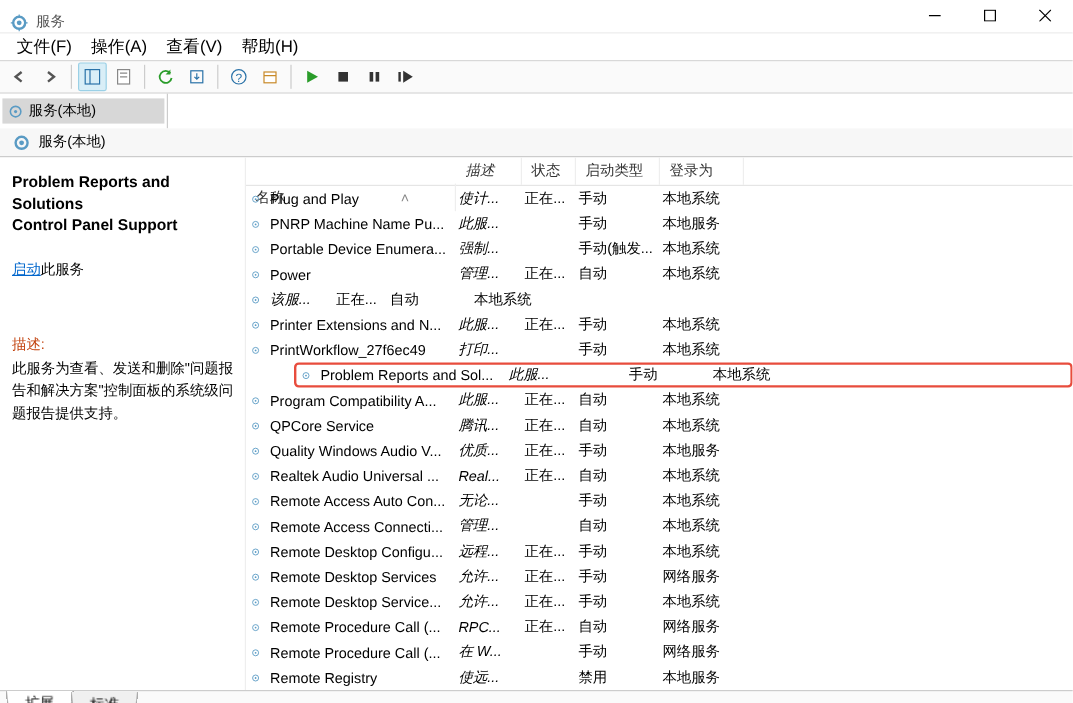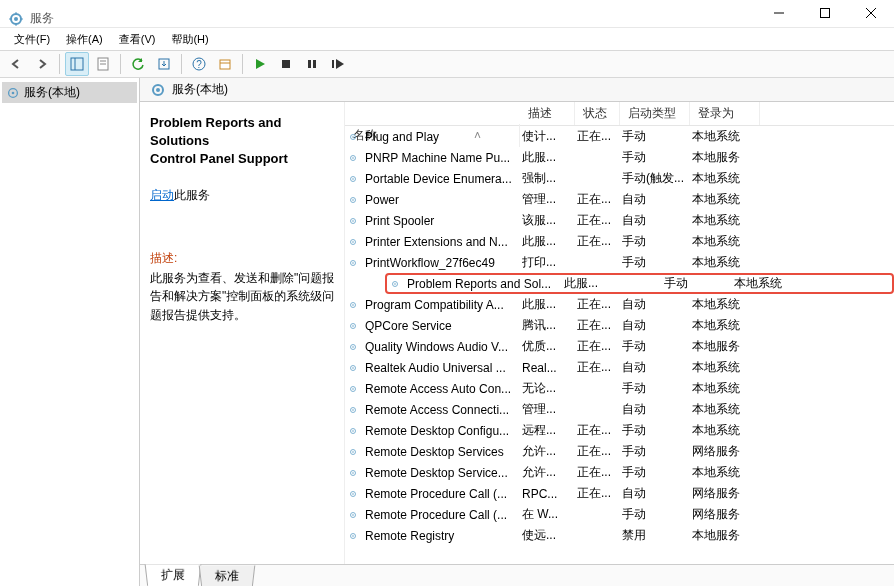--- a/index.html
+++ b/index.html
@@ -2,42 +2,42 @@
 <html><head>
 <meta charset="utf-8">
 <style>
 * { box-sizing: border-box; margin: 0; padding: 0; }
 body { font-family: "Microsoft YaHei", "Segoe UI", Tahoma, sans-serif; font-size: 12px; background: #fff; overflow: hidden; width: 894px; height: 586px; }
 .titlebar { height: 28px; display: flex; align-items: flex-end; padding: 0 0 0 8px; background: #fff; border-bottom: 1px solid #e8e8e8; }
 .titlebar .app-icon { width: 16px; height: 16px; margin-right: 6px; }
 .titlebar .title { flex: 1; color: #555; font-size: 12px; }
 .titlebar .win-btn { width: 46px; height: 28px; display: flex; align-items: center; justify-content: center; color: #555; }
 .menubar { height: 22px; display: flex; align-items: center; padding: 0 6px; background: #fff; }
-.menubar .menu-item { padding: 2px 8px; color: #000; font-size: 11px; }
+.menubar .menu-item { padding: 2px 8px; color: #000; font-size: 14px; }
 .toolbar { height: 28px; display: flex; align-items: center; padding: 2px 4px; border-top: 1px solid #d8d8d8; border-bottom: 1px solid #d8d8d8; background: #fafafa; gap: 2px; }
 .toolbar .tb-btn { width: 24px; height: 24px; display: flex; align-items: center; justify-content: center; border: 1px solid transparent; border-radius: 2px; }
 .toolbar .tb-btn.active { border-color: #9ad0e6; background: #d9eef7; }
 .toolbar .sep { width: 1px; height: 20px; background: #ccc; margin: 0 3px; }
-.content { display: flex; height: calc(586px - 28px - 22px - 28px); }
+.content { display: flex; height: calc(586px - 28px - 22px - 28px); flex-direction: column; }
 .left-pane { width: 140px; border-right: 1px solid #ccc; padding: 4px 2px; }
 .tree-item { display: flex; align-items: center; padding: 2px 4px; gap: 4px; }
 .tree-item.selected { background: #d7d7d7; }
 .right-pane { flex: 1; display: flex; flex-direction: column; }
 .right-header { height: 24px; background: #f7f7f7; border-bottom: 1px solid #ccc; display: flex; align-items: center; padding: 0 10px; gap: 6px; }
 .right-body { flex: 1; display: flex; overflow: hidden; justify-content: flex-end; }
 .detail-pane { width: 205px; padding: 12px 8px 8px 10px; border-right: 1px solid #eee; overflow: hidden; }
 .detail-title { font-weight: bold; font-size: 13px; color: #000; margin-bottom: 18px; line-height: 1.4; }
 .detail-link { color: #0066cc; }
 .detail-desc-label { margin-top: 46px; color: #c2410c; }
 .detail-desc { color: #000; line-height: 1.55; margin-top: 2px; }
 .list-pane { flex: 1; overflow: hidden; position: relative; }
 .list-header { display: flex; height: 24px; align-items: center; border-bottom: 1px solid #e5e5e5; }
 .col-h { padding: 0 8px; color: #333; border-right: 1px solid #eee; height: 100%; display: flex; align-items: center; gap: 4px; }
 .col-name { width: 175px; margin-top: 44px; }
-.col-desc { width: 55px; }
+.col-desc { width: 55px; font-style: italic; }
 .col-status { width: 45px; }
 .col-start { width: 70px; }
 .col-logon { width: 70px; }
 .list-rows { overflow-y: hidden; }
 .row { display: flex; height: 21px; align-items: center; }
 .row.selected { border: 2px solid #e84c3d; border-radius: 4px; padding: 0; margin-left: 40px; }
 .cell { padding: 0 4px; white-space: nowrap; overflow: hidden; text-overflow: ellipsis; font-size: 12px; color: #000; }
 .row .ico { width: 16px; display: flex; align-items: center; justify-content: center; }
 .tabs-bottom { height: 22px; border-top: 1px solid #ccc; display: flex; align-items: flex-end; padding-left: 6px; background: #fafafa; }
 .tab { padding: 2px 14px; border: 1px solid #aaa; border-top: none; border-bottom: none; background: #f0f0f0; font-size: 12px; position: relative; top: 1px; transform: perspective(20px) rotateX(-5deg); }
@@ -258,21 +258,20 @@
               <div class="cell col-start">自动</div>
               <div class="cell col-logon">本地系统</div>
             </div>
             <div class="row">
               <div class="cell ico">
                 <svg width="14" height="14" viewBox="0 0 16 16">
                   <circle cx="8" cy="8" r="5" fill="none" stroke="#5a9bc4" stroke-width="1.5"></circle>
                   <circle cx="8" cy="8" r="1.5" fill="#5a9bc4"></circle>
                 </svg>
               </div>
-              <div class="cell" style="width:157px">Print Spooler</div>
               <div class="cell col-desc">该服...</div>
               <div class="cell col-status">正在...</div>
               <div class="cell col-start">自动</div>
               <div class="cell col-logon">本地系统</div>
             </div>
             <div class="row">
               <div class="cell ico">
                 <svg width="14" height="14" viewBox="0 0 16 16">
                   <circle cx="8" cy="8" r="5" fill="none" stroke="#5a9bc4" stroke-width="1.5"></circle>
                   <circle cx="8" cy="8" r="1.5" fill="#5a9bc4"></circle>

